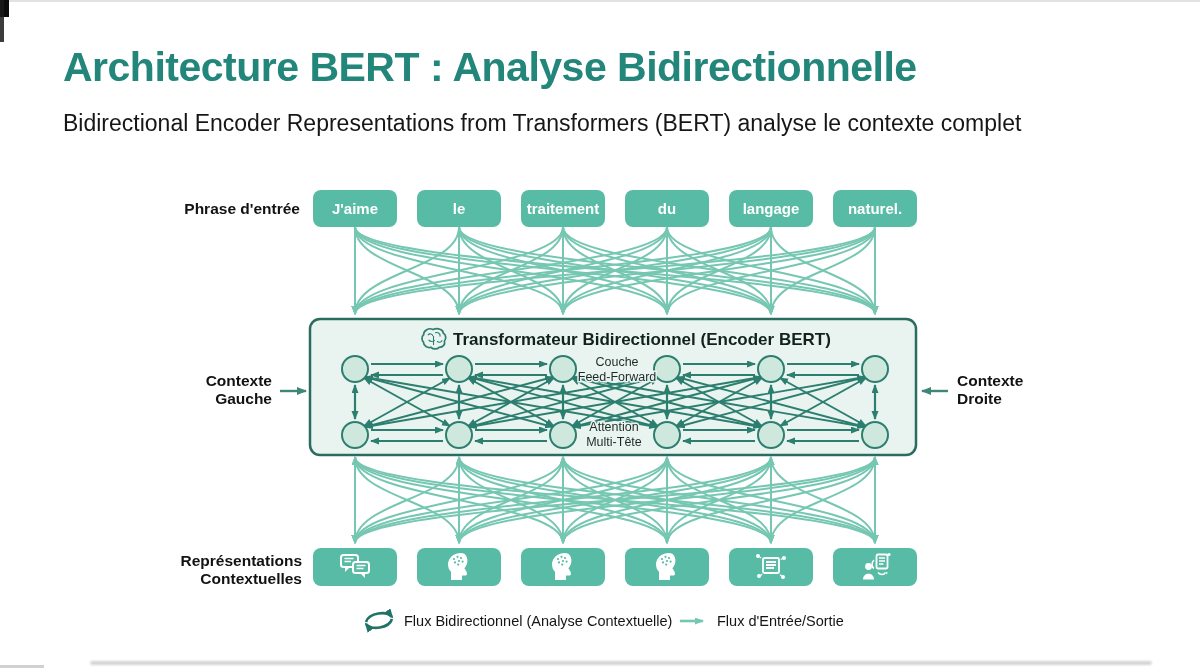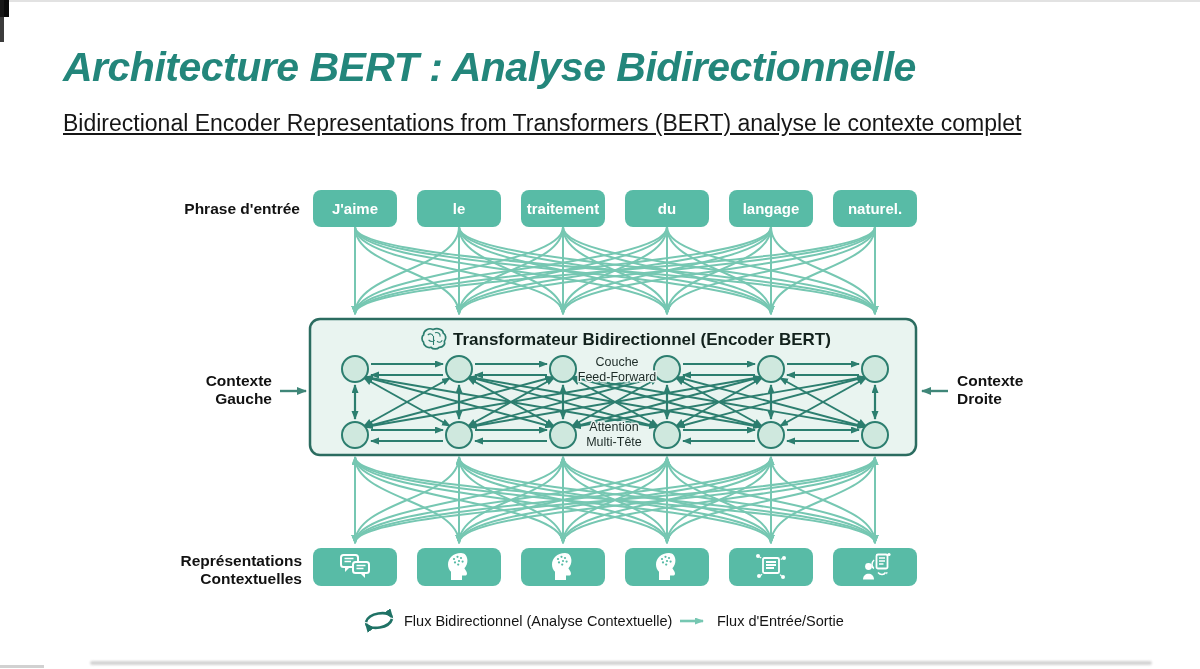--- a/index.html
+++ b/index.html
@@ -1,21 +1,21 @@
 <!DOCTYPE html>
 <html><head>
 <meta charset="utf-8">
 <style>
   html,body{margin:0;padding:0;background:#ffffff;}
   .stage{position:relative;width:1200px;height:669px;background:#ffffff;overflow:hidden;
          font-family:"Liberation Sans", sans-serif;}
   .title{position:absolute;left:63px;top:44px;font-size:41px;font-weight:bold;
-         color:#23867b;letter-spacing:-0.5px;white-space:nowrap;font-style:italic;}
+         color:#23867b;letter-spacing:-0.5px;white-space:nowrap;}
   .subtitle{position:absolute;left:63px;top:108px;font-size:23px;color:#161616;
-            line-height:30px;white-space:nowrap;text-decoration:underline;}
+            line-height:30px;white-space:nowrap;}
   .artifact{position:absolute;pointer-events:none;}
   #top-line{left:0;top:0;width:1200px;height:2px;background:#d2d2d2;opacity:.65;}
   #tl-blob{left:0;top:0;width:9px;height:17px;background:#0b0b0b;}
   #tl-sliver{left:0;top:0;width:4px;height:42px;background:#1a1a1a;opacity:.85;}
   #bottom-smudge{left:90px;top:661px;width:1062px;height:4px;background:#c9c9c9;
                  filter:blur(1px);opacity:.8;border-radius:2px;}
   #bottom-smudge2{left:0;top:665px;width:44px;height:3px;background:#bdbdbd;opacity:.7;}
   svg text{font-family:"Liberation Sans", sans-serif;}
   .tok-label{font-size:15px;font-weight:bold;fill:#ffffff;}
   .side-label{font-size:15.5px;font-weight:bold;fill:#121212;}

